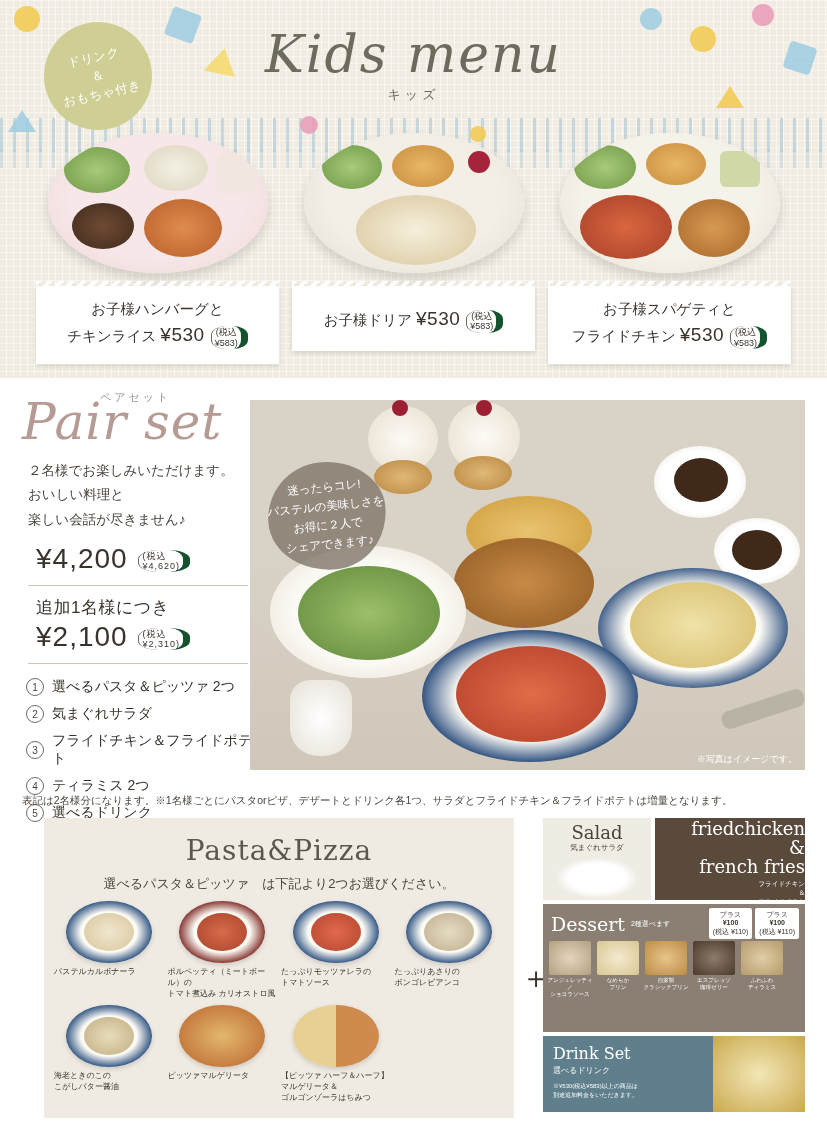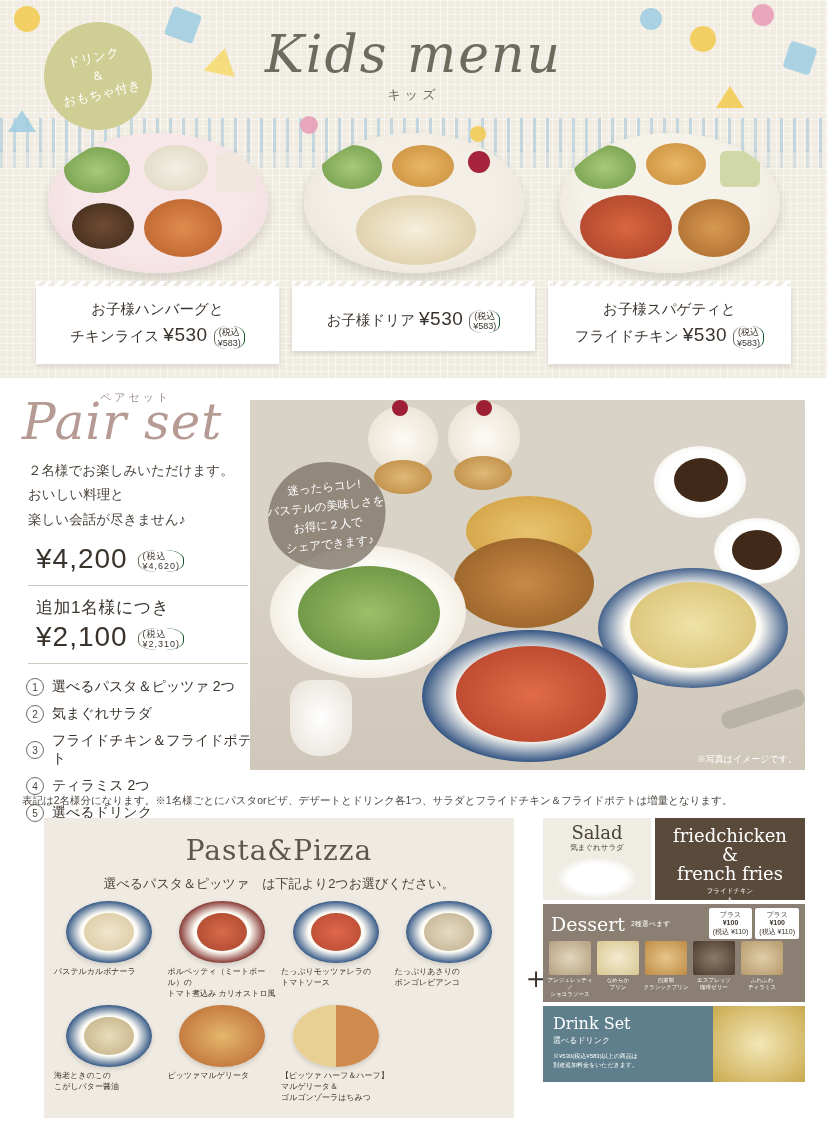--- a/index.html
+++ b/index.html
@@ -83,21 +83,21 @@
     font-size:14.5px;
     line-height:1.55;
     position:relative;
     margin-top:8px;
   }
   .lbl .price{ font-size:19px; letter-spacing:.5px; }
   .tax{
     display:inline-block;
     font-size:9px; line-height:1.15;
     vertical-align:middle;
-    border-left:1px solid #6d6a5e; border-right:1px solid #14532d;
+    border-left:1px solid #6d6a5e; border-right:7px solid #14532d;
     border-radius:40%;
     padding:1px 3px;
     margin-left:2px;
   }
   .torn-top{
     position:absolute; left:0; right:0; top:-5px; height:6px;
     background:
       repeating-linear-gradient(135deg,#fff 0 4px, rgba(255,255,255,0) 4px 8px);
   }
 
@@ -208,21 +208,21 @@
     position:absolute; left:521px; top:140px;
     font-size:30px; color:#3a332c;
   }
 
   .rightcol{ position:absolute; right:22px; top:0; width:262px; }
   .rc-row{ display:flex; gap:4px; }
   .rc-box{ position:relative; overflow:hidden; }
   .rc-salad{ width:108px; height:82px; background:#efece4; }
   .rc-chick{ width:150px; height:82px; background:#5a4a3c; color:#fff; }
   .rc-title-en{ font-family:"DejaVu Serif", serif; font-size:18px; }
-  .rc-dessert{ margin-top:4px; width:262px; height:98px; background:#8a7f72; color:#fff; position:relative; }
+  .rc-dessert{ margin-top:4px; width:262px; height:128px; background:#8a7f72; color:#fff; position:relative; }
   .rc-drink{ margin-top:4px; width:262px; height:76px; background:#5f7f8c; color:#fff; position:relative; overflow:hidden;}
   .tagplus{
     display:inline-block; background:#fff; color:#3a332c;
     font-size:7px; line-height:1.2; text-align:center;
     padding:3px 4px; border-radius:2px;
   }
   .dessert-items{ display:flex; gap:2px; padding:0 4px; }
   .dessert-items .d{ width:46px; text-align:center; }
   .dessert-items .dimg{ width:42px;height:34px;margin:0 auto;border-radius:2px; }
   .dessert-items .dcap{ font-size:5.5px; line-height:1.25; margin-top:2px; }
@@ -493,21 +493,21 @@
   <div class="rightcol">
     <div class="rc-row">
       <div class="rc-box rc-salad">
         <div style="text-align:center;padding-top:4px">
           <div class="rc-title-en" style="color:#4a433c">Salad</div>
           <div style="font-size:7.5px;color:#4a433c">気まぐれサラダ</div>
         </div>
         <div style="position:absolute;left:14px;top:40px;width:80px;height:40px;border-radius:50%;background:radial-gradient(#fff 50%,#ded6c6)"></div>
       </div>
       <div class="rc-box rc-chick">
-        <div style="text-align:center;padding-top:9px;line-height:1.05">
+        <div style="text-align:right;padding-top:2px;line-height:1.05">
           <div class="rc-title-en">friedchicken</div>
           <div class="rc-title-en">&amp;</div>
           <div class="rc-title-en">french fries</div>
           <div style="font-size:6.5px;line-height:1.4;margin-top:2px">
             <span>フライドチキン</span><br>
             <span>＆</span><br>
             <span>フライドポテト</span>
           </div>
         </div>
       </div>

